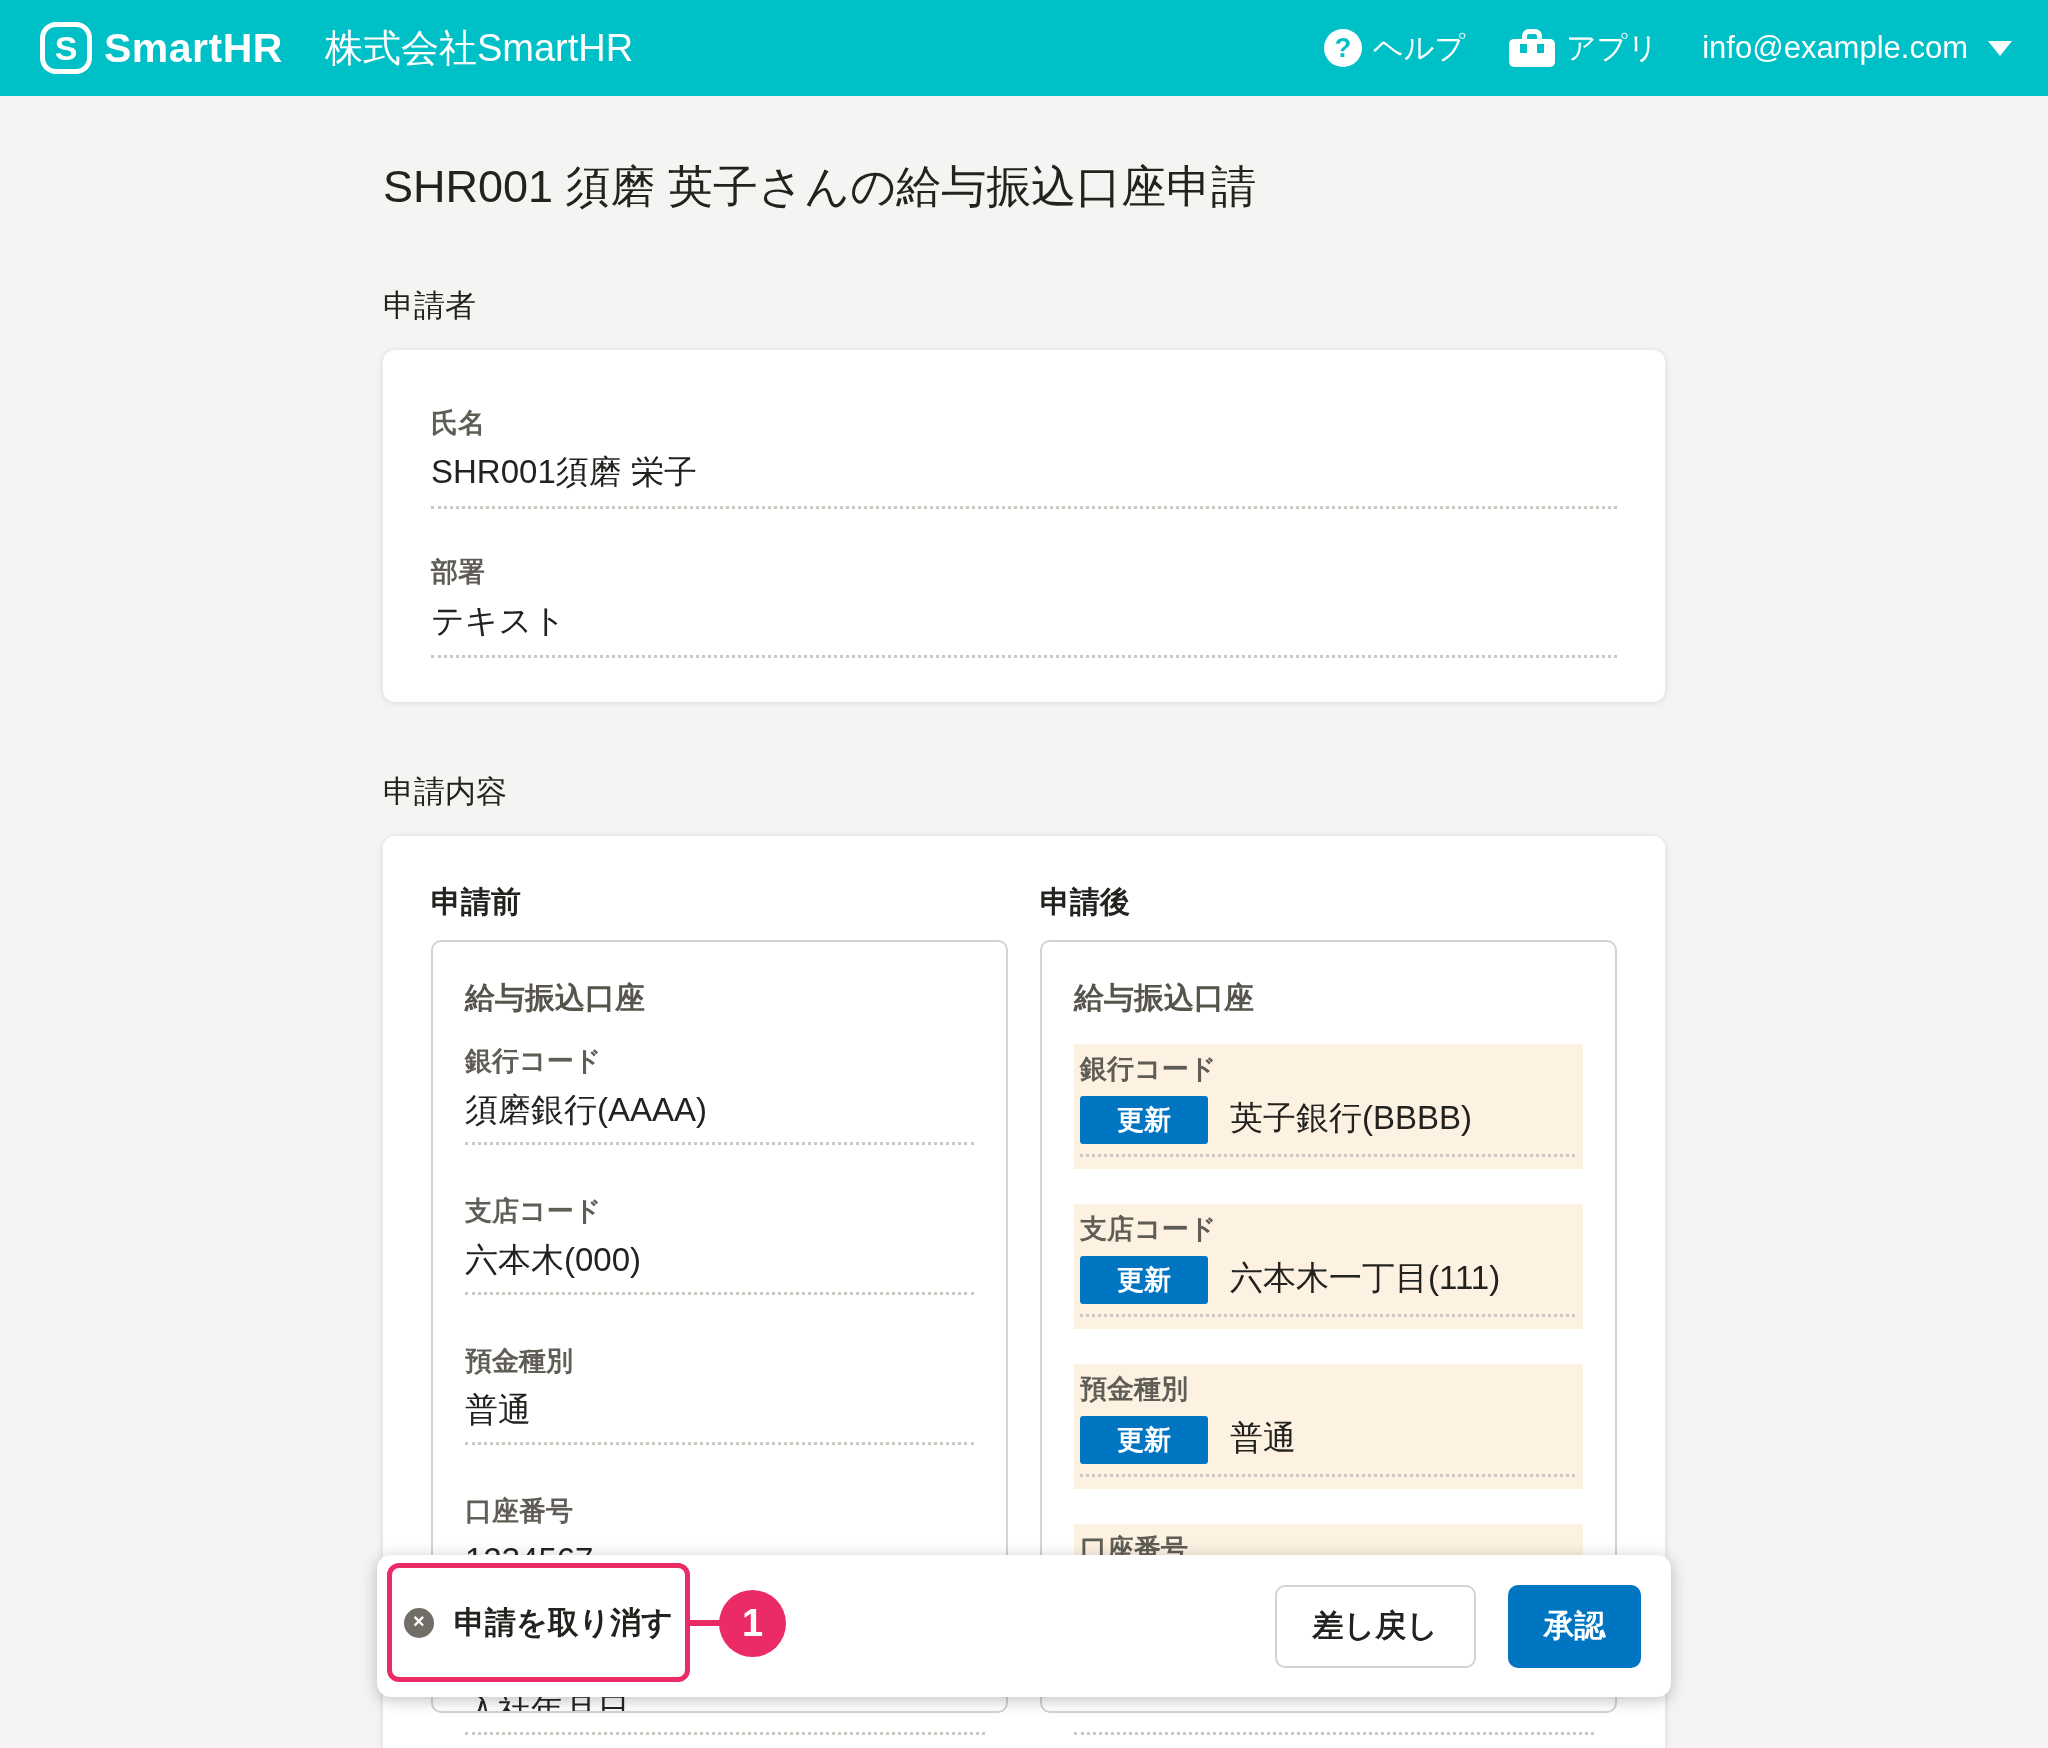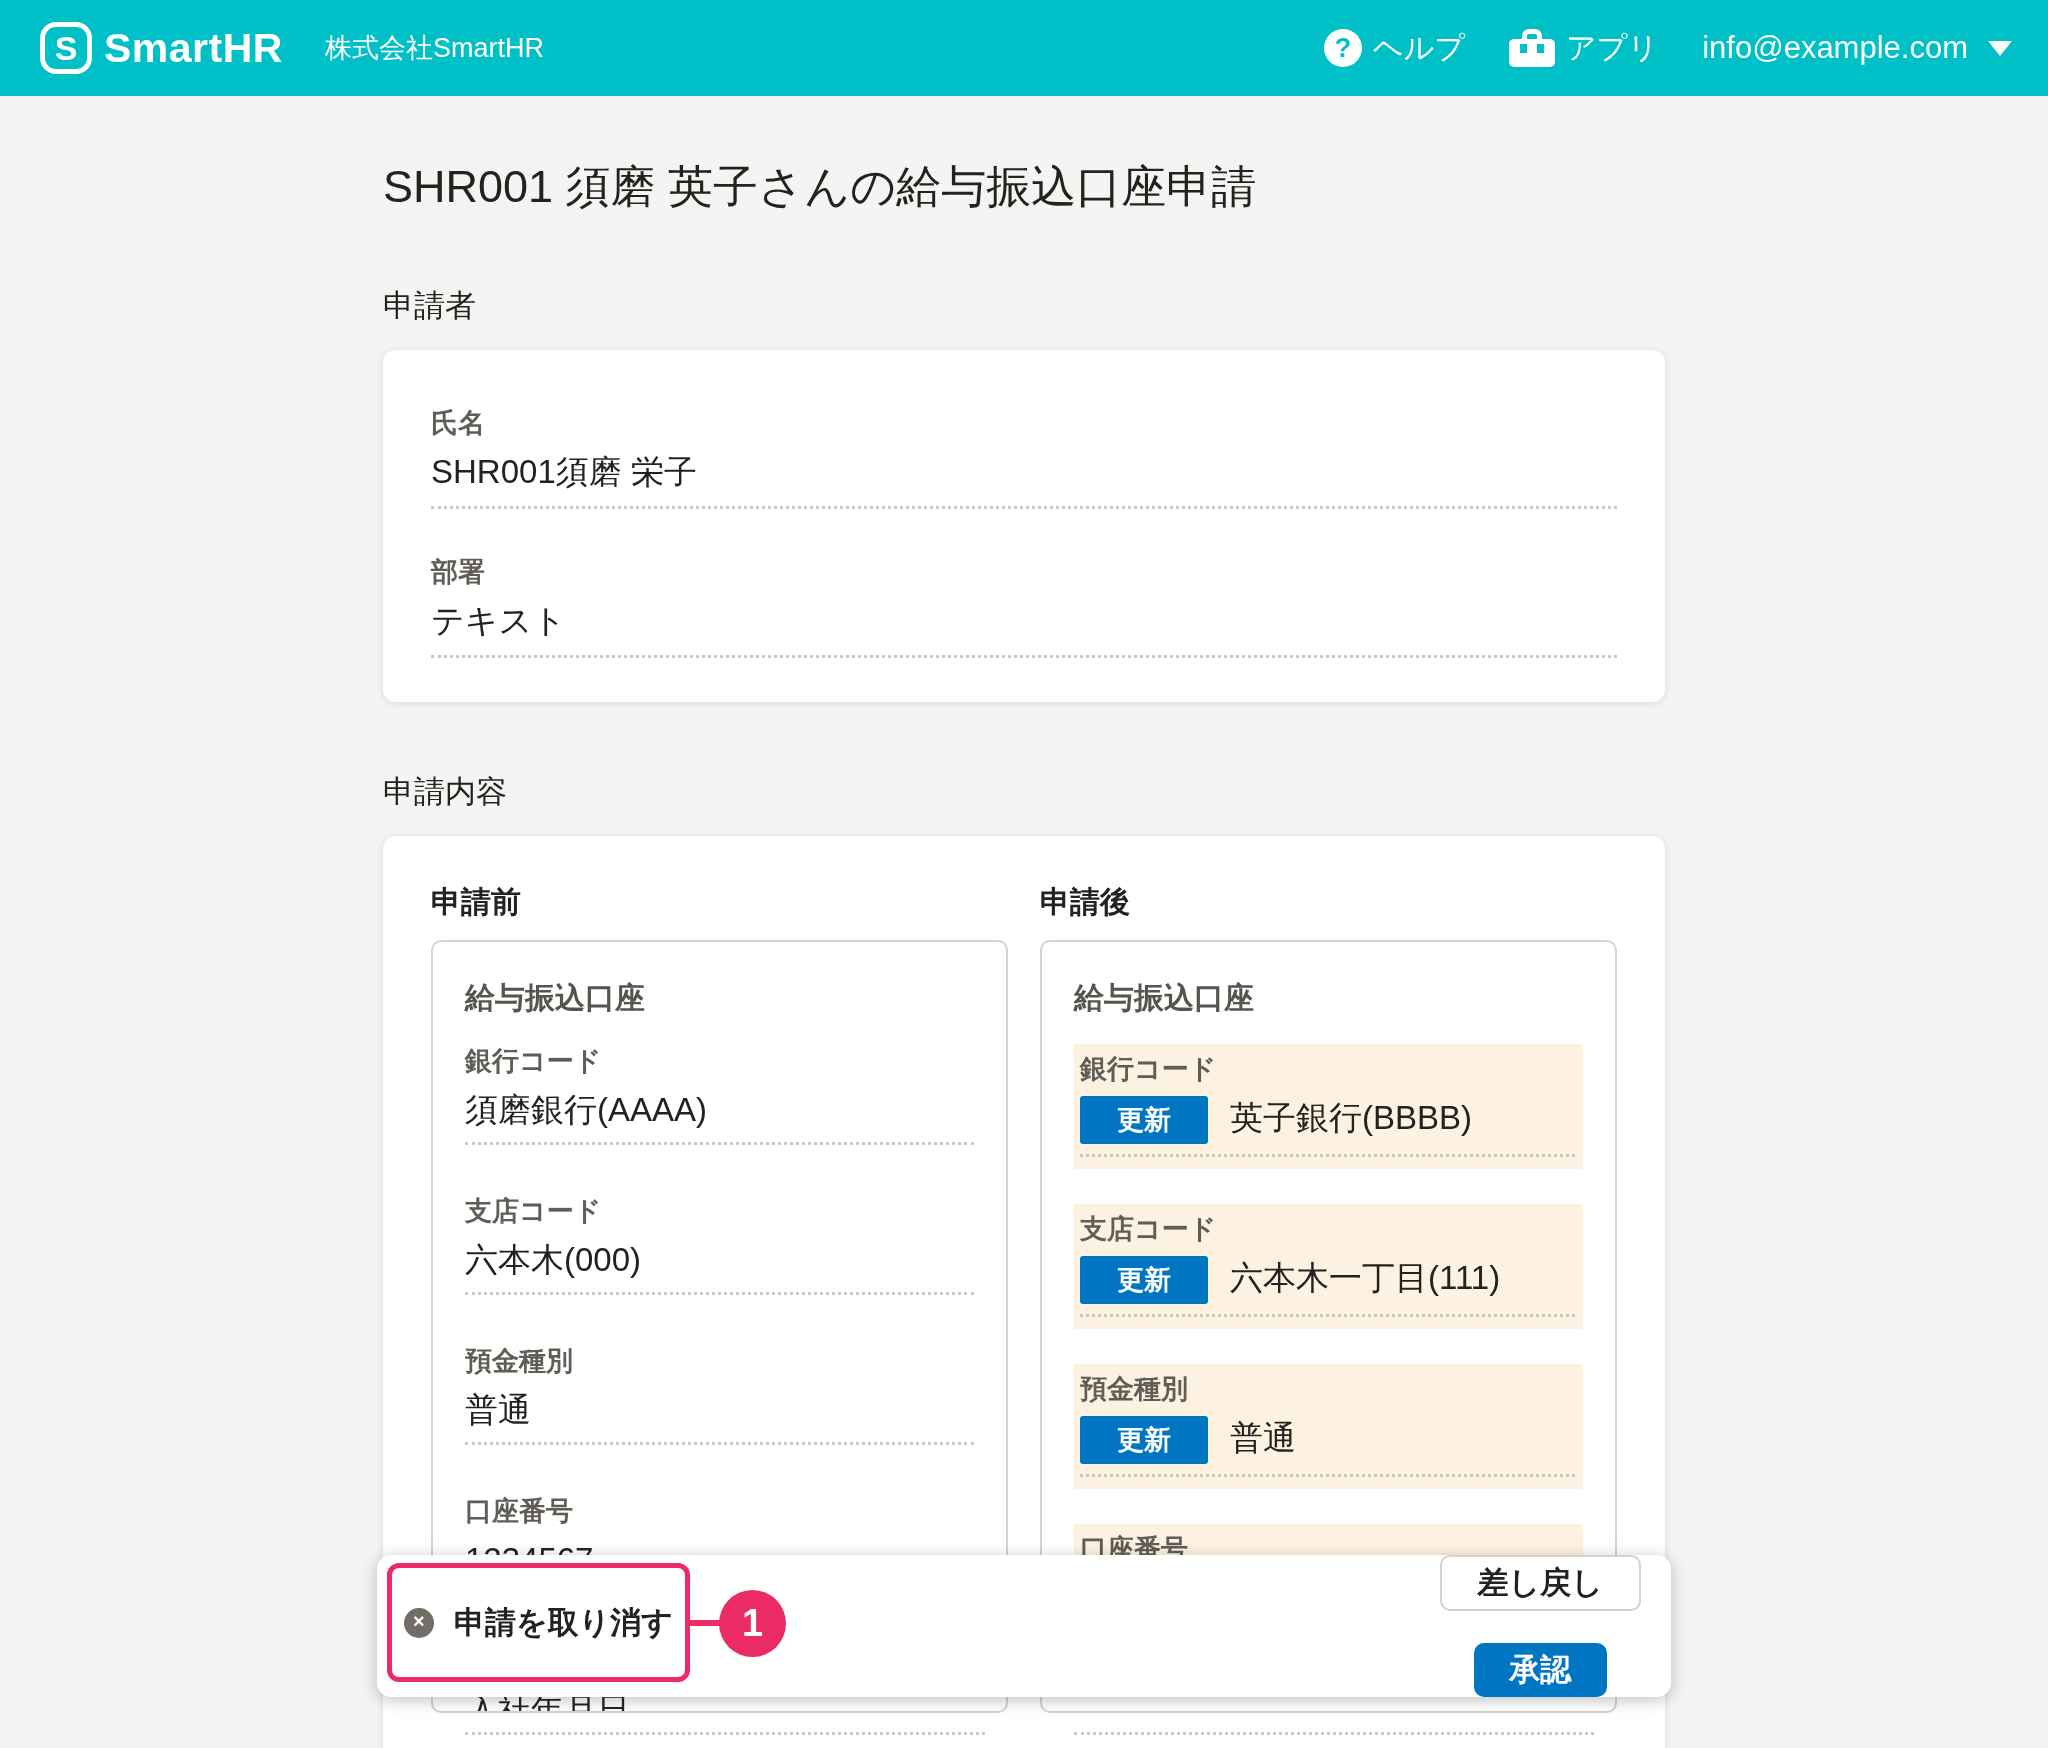--- a/index.html
+++ b/index.html
@@ -14,21 +14,21 @@
   .appbar {
     height:96px; background:#00c0c7; color:#fff;
     display:flex; align-items:center; padding:0 36px 0 40px;
   }
   .logo-mark {
     width:52px; height:52px; border:5px solid #fff; border-radius:16px;
     display:flex; align-items:center; justify-content:center;
     font-size:34px; font-weight:bold; flex:none;
   }
   .brand-name { font-size:41px; font-weight:bold; margin-left:12px; letter-spacing:.5px; }
-  .company-name { font-size:27px; margin-left:42px; font-weight:400; }
+  .company-name { font-size:38px; margin-left:42px; font-weight:400; }
   .appbar-right { margin-left:auto; display:flex; align-items:center; gap:44px; }
   .appbar-item { display:flex; align-items:center; gap:11px; font-size:30px; cursor:pointer; }
   .help-icon {
     width:38px; height:38px; border-radius:50%; background:#fff; color:#00c0c7;
     display:flex; align-items:center; justify-content:center;
     font-size:27px; font-weight:bold;
   }
   .briefcase { position:relative; width:46px; height:38px; flex:none; }
   .briefcase .bc-handle {
     position:absolute; top:0; left:13px; width:20px; height:14px;
@@ -113,21 +113,21 @@
   }
   .cancel-label { font-size:31px; font-weight:bold; }
   .ann-line { position:absolute; left:311px; top:65px; width:33px; height:6px; background:#ea2b66; }
   .ann-circle {
     position:absolute; left:342px; top:35px; width:67px; height:67px; border-radius:50%;
     background:#ea2b66; color:#fff; font-size:38px; font-weight:bold;
     display:flex; align-items:center; justify-content:center;
   }
   .bar-actions {
     position:absolute; right:30px; top:0; height:100%;
-    display:flex; align-items:center; gap:32px;flex-direction:column;
+    display:flex; align-items:center; gap:32px;
   }
   .btn { height:83px; border-radius:10px; font-weight:bold; font-size:31px;
     display:flex; align-items:center; justify-content:center; cursor:pointer; }
   .btn-secondary { background:#fff; border:2px solid #d5d3ce; color:#23221f; padding:0 36px; min-width:195px; }
   .btn-primary { background:#0075c2; color:#fff; padding:0 34px; min-width:133px;text-align:center; }
 </style>
 </head>
 <body>
 
 <header class="appbar">

